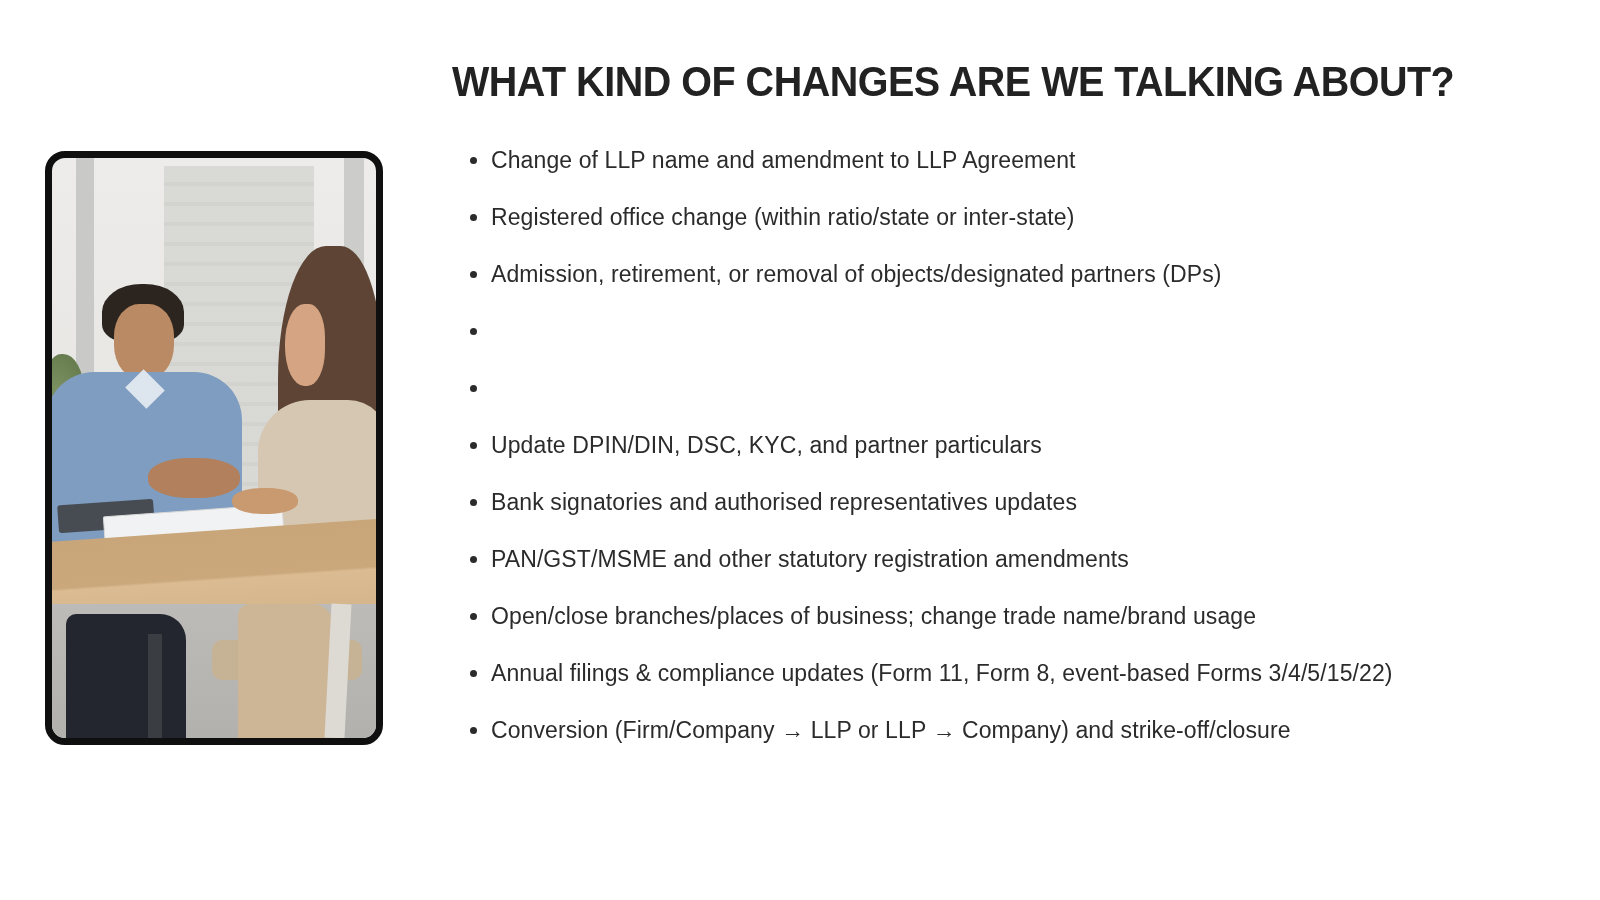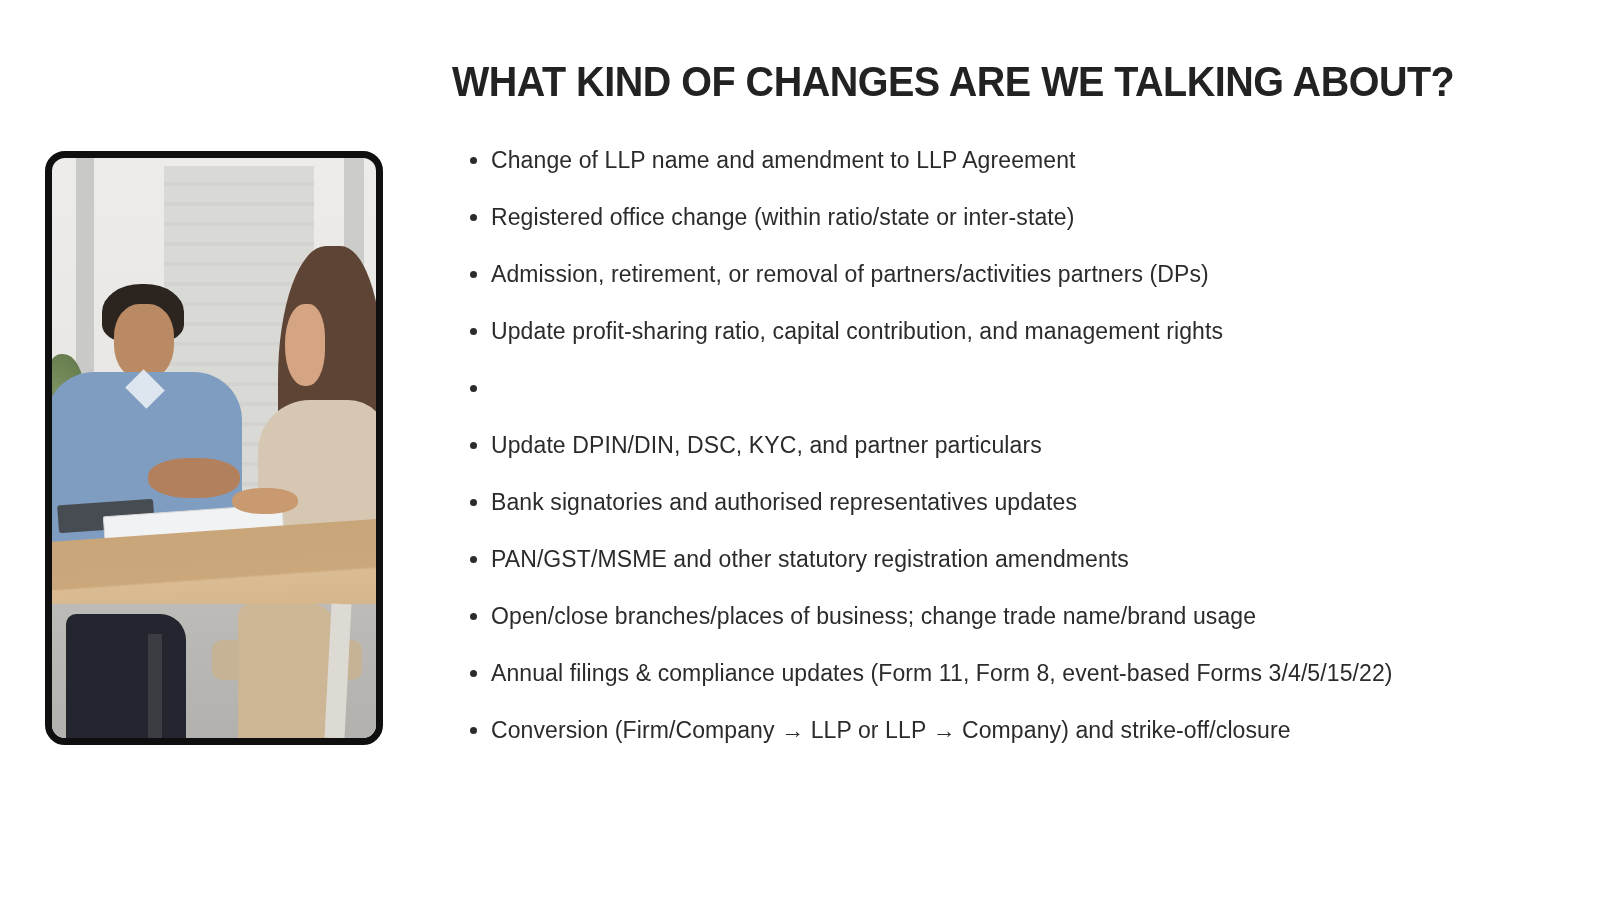--- a/index.html
+++ b/index.html
@@ -124,25 +124,24 @@
     <li>
         <span class="dot"></span>
         <span>Change of LLP name and amendment to LLP Agreement</span>
       </li>
     <li>
         <span class="dot"></span>
         <span>Registered office change (within ratio/state or inter-state)</span>
       </li>
     <li>
         <span class="dot"></span>
-        <span>Admission, retirement, or removal of partners/activities partners (DPs)</span>
-      </li>
-    <li>
-        <span class="dot"></span>
-        <span>Update profit-sharing ratio, capital contribution, and management rights</span>
+        <span>Admission, retirement, or removal of objects/designated partners (DPs)</span>
+      </li>
+    <li>
+        <span class="dot"></span>
       </li>
     <li>
         <span class="dot"></span>
       </li>
     <li>
         <span class="dot"></span>
         <span>Update DPIN/DIN, DSC, KYC, and partner particulars</span>
       </li>
     <li>
         <span class="dot"></span>

